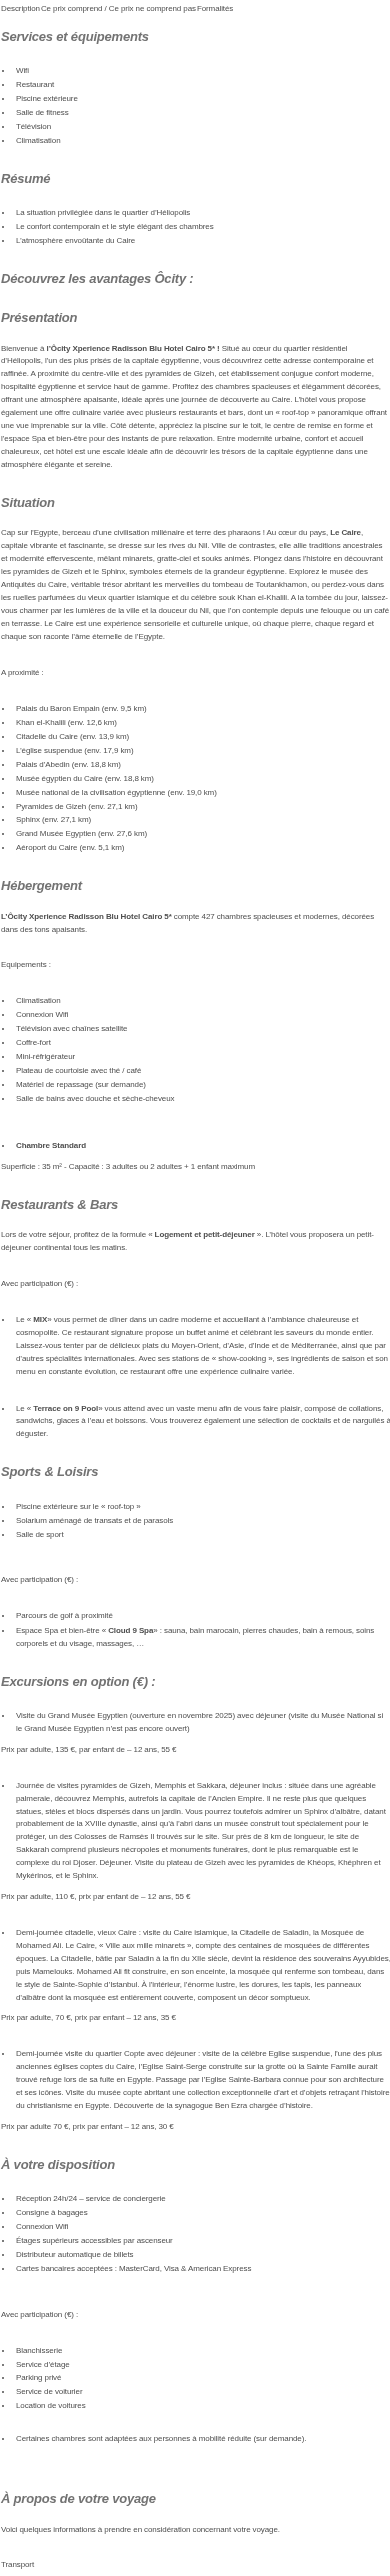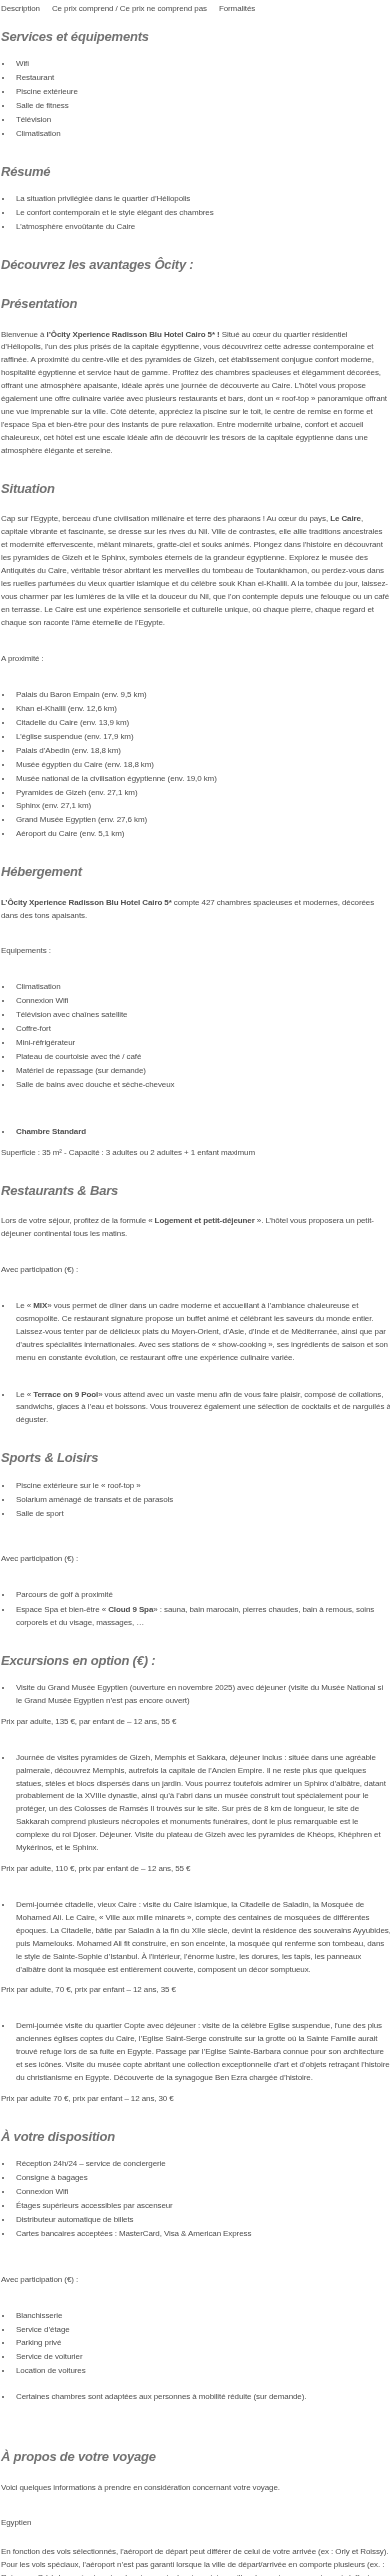--- a/index.html
+++ b/index.html
@@ -5,38 +5,38 @@
   html,body{margin:0;padding:0;background:#ffffff;}
   body{
     width:391px;
     color:#4f4f4f;
     font-family:"Liberation Sans","DejaVu Sans",sans-serif;
     font-size:8px;
     line-height:1.62;
     letter-spacing:-0.1px;
   }
   .tabs{padding:2.6px 0 0 1px;}
-  .tab{color:#4f4f4f;text-decoration:none;margin-right:12px;cursor:pointer;}
+  .tab{color:#4f4f4f;text-decoration:none;margin-right:1px;cursor:pointer;}
   .content{padding:0 0 36px 1px;}
   h2.heading{
     color:#737373;
     font-size:13px;
     line-height:1.25;
     font-style:italic;
     font-weight:700;
     letter-spacing:-0.2px;
     margin:23px 0 7.2px 0;
   }
   h2.heading.first{margin-top:13.4px;}
   h2.heading.xl-gap{margin-top:45px;}
   p{margin:7.7px 0 0 0;}
   p.tight{margin-top:16px;}
   p.spaced{margin-top:23px;}
   p.xspaced{margin-top:33px;}
-  ul.bullets{margin:13px 0 0 0;padding-left:12.4px;list-style:disc;}
+  ul.bullets{margin:20px 0 0 0;padding-left:12.4px;list-style:disc;}
   ul.bullets li{padding-left:2.6px;margin-top:1.5px;}
   ul.bullets li::marker{color:#4f4f4f;font-size:0.78em;}
   ul.bullets.tight li{margin-top:1px;}
   ul.bullets.spaced{margin-top:23px;}
   ul.bullets.xspaced{margin-top:34px;}
   ul.bullets.wide li{margin-top:0;margin-bottom:24px;}
   ul.bullets.wide li:last-child{margin-bottom:0;}
   strong{font-weight:700;}
 </style>
 </head>
@@ -148,16 +148,16 @@
       <li>Service d’étage</li>
       <li>Parking privé</li>
       <li>Service de voiturier</li>
       <li>Location de voitures</li>
     </ul>
     <ul class="bullets">
       <li>Certaines chambres sont adaptées aux personnes à mobilité réduite (sur demande).</li>
     </ul>
     <h2 class="heading xl-gap">À propos de votre voyage</h2>
     <p class="tight">Voici quelques informations à prendre en considération concernant votre voyage.</p>
-    <p class="spaced">Egyptien</p>
+    <p class="spaced">Transport</p>
     <p class="tight">En fonction des vols sélectionnés, l’aéroport de départ peut différer de celui de votre arrivée (ex : Orly et Roissy). Pour les vols spéciaux, l’aéroport n’est pas garanti lorsque la ville de départ/arrivée en comporte plusieurs (ex. : Roissy ou Orly). Les pré- et post- acheminements depuis certaines villes de province peuvent aussi s’effectuer par TGV ou par vol intérieur.</p>
   </main>
 
 
 </body></html>

